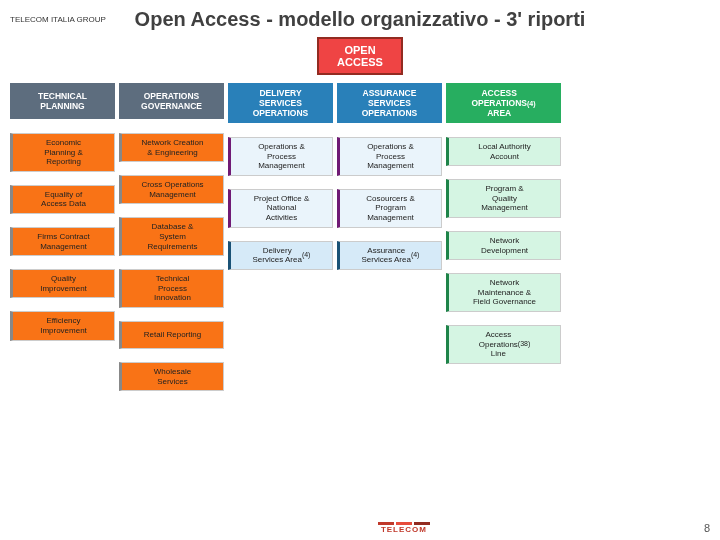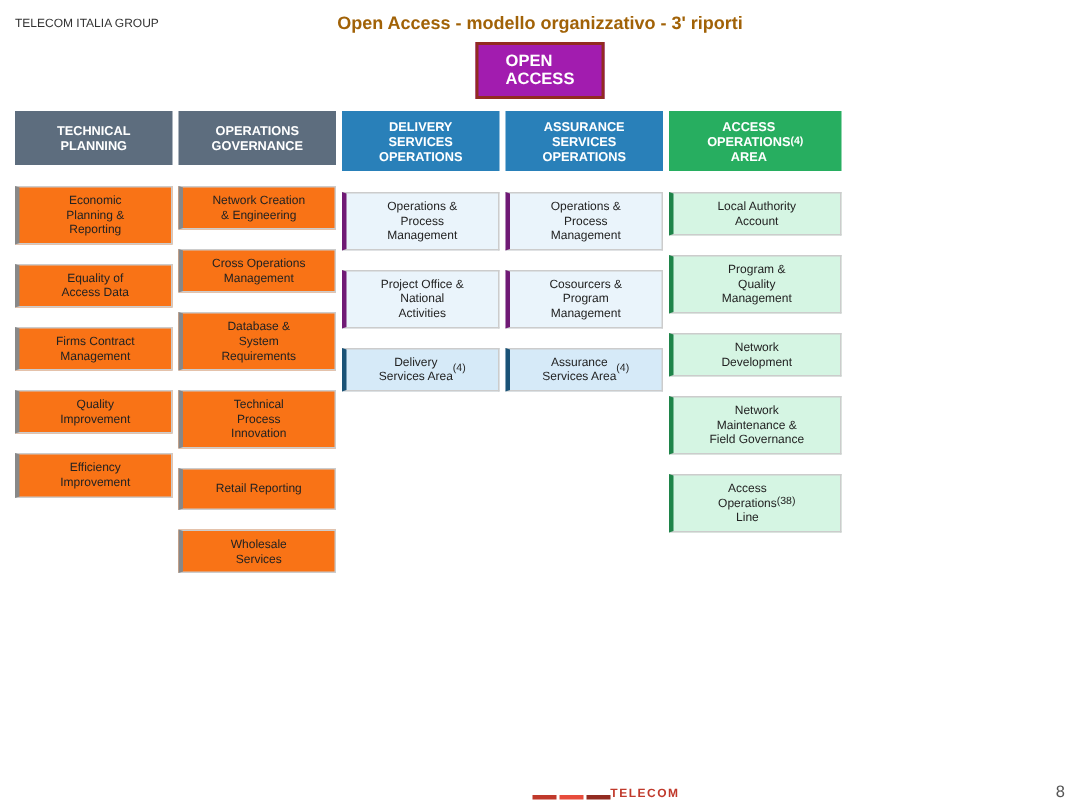--- a/index.html
+++ b/index.html
@@ -26,36 +26,37 @@
       position: relative;
     }
     .company-name {
       position: absolute;
       left: 0;
       font-size: 8px;
       color: #333;
       font-weight: normal;
     }
     .main-title {
-      font-size: 12px;
-      font-weight: bold;
-      color: #a16207;
+      font-size: 20px;
+      font-weight: bold;
+      color: #404040;
       text-align: center;
     }
     .open-access-box {
       display: flex;
       justify-content: center;
       margin-bottom: 8px;
     }
     .open-access-badge {
-      background: #a21caf;
+      background: #ef4444;
       color: #fff;
       font-weight: bold;
       font-size: 11px;
       padding: 5px 18px;
+      text-align: center;
       border: 2px solid #922b21;
     }
     .columns-container {
       display: flex;
       gap: 4px;
       align-items: flex-start;
     }
     
     .col-header {
       padding: 5px 4px;
@@ -110,22 +111,22 @@
       display: flex;
       justify-content: space-between;
       align-items: center;
       position: absolute;
       bottom: 6px;
       left: 10px;
       right: 10px;
     }
     .telecom-logo {
       display: flex;
-      flex-direction: row;
-      align-items: flex-end;
+      flex-direction: column;
+      align-items: center;
       margin-left: 34px;
     }
     .telecom-logo-lines {
       display: flex;
       gap: 2px;
     }
     .logo-line {
       width: 16px;
       height: 3px;
       background: #c0392b;

